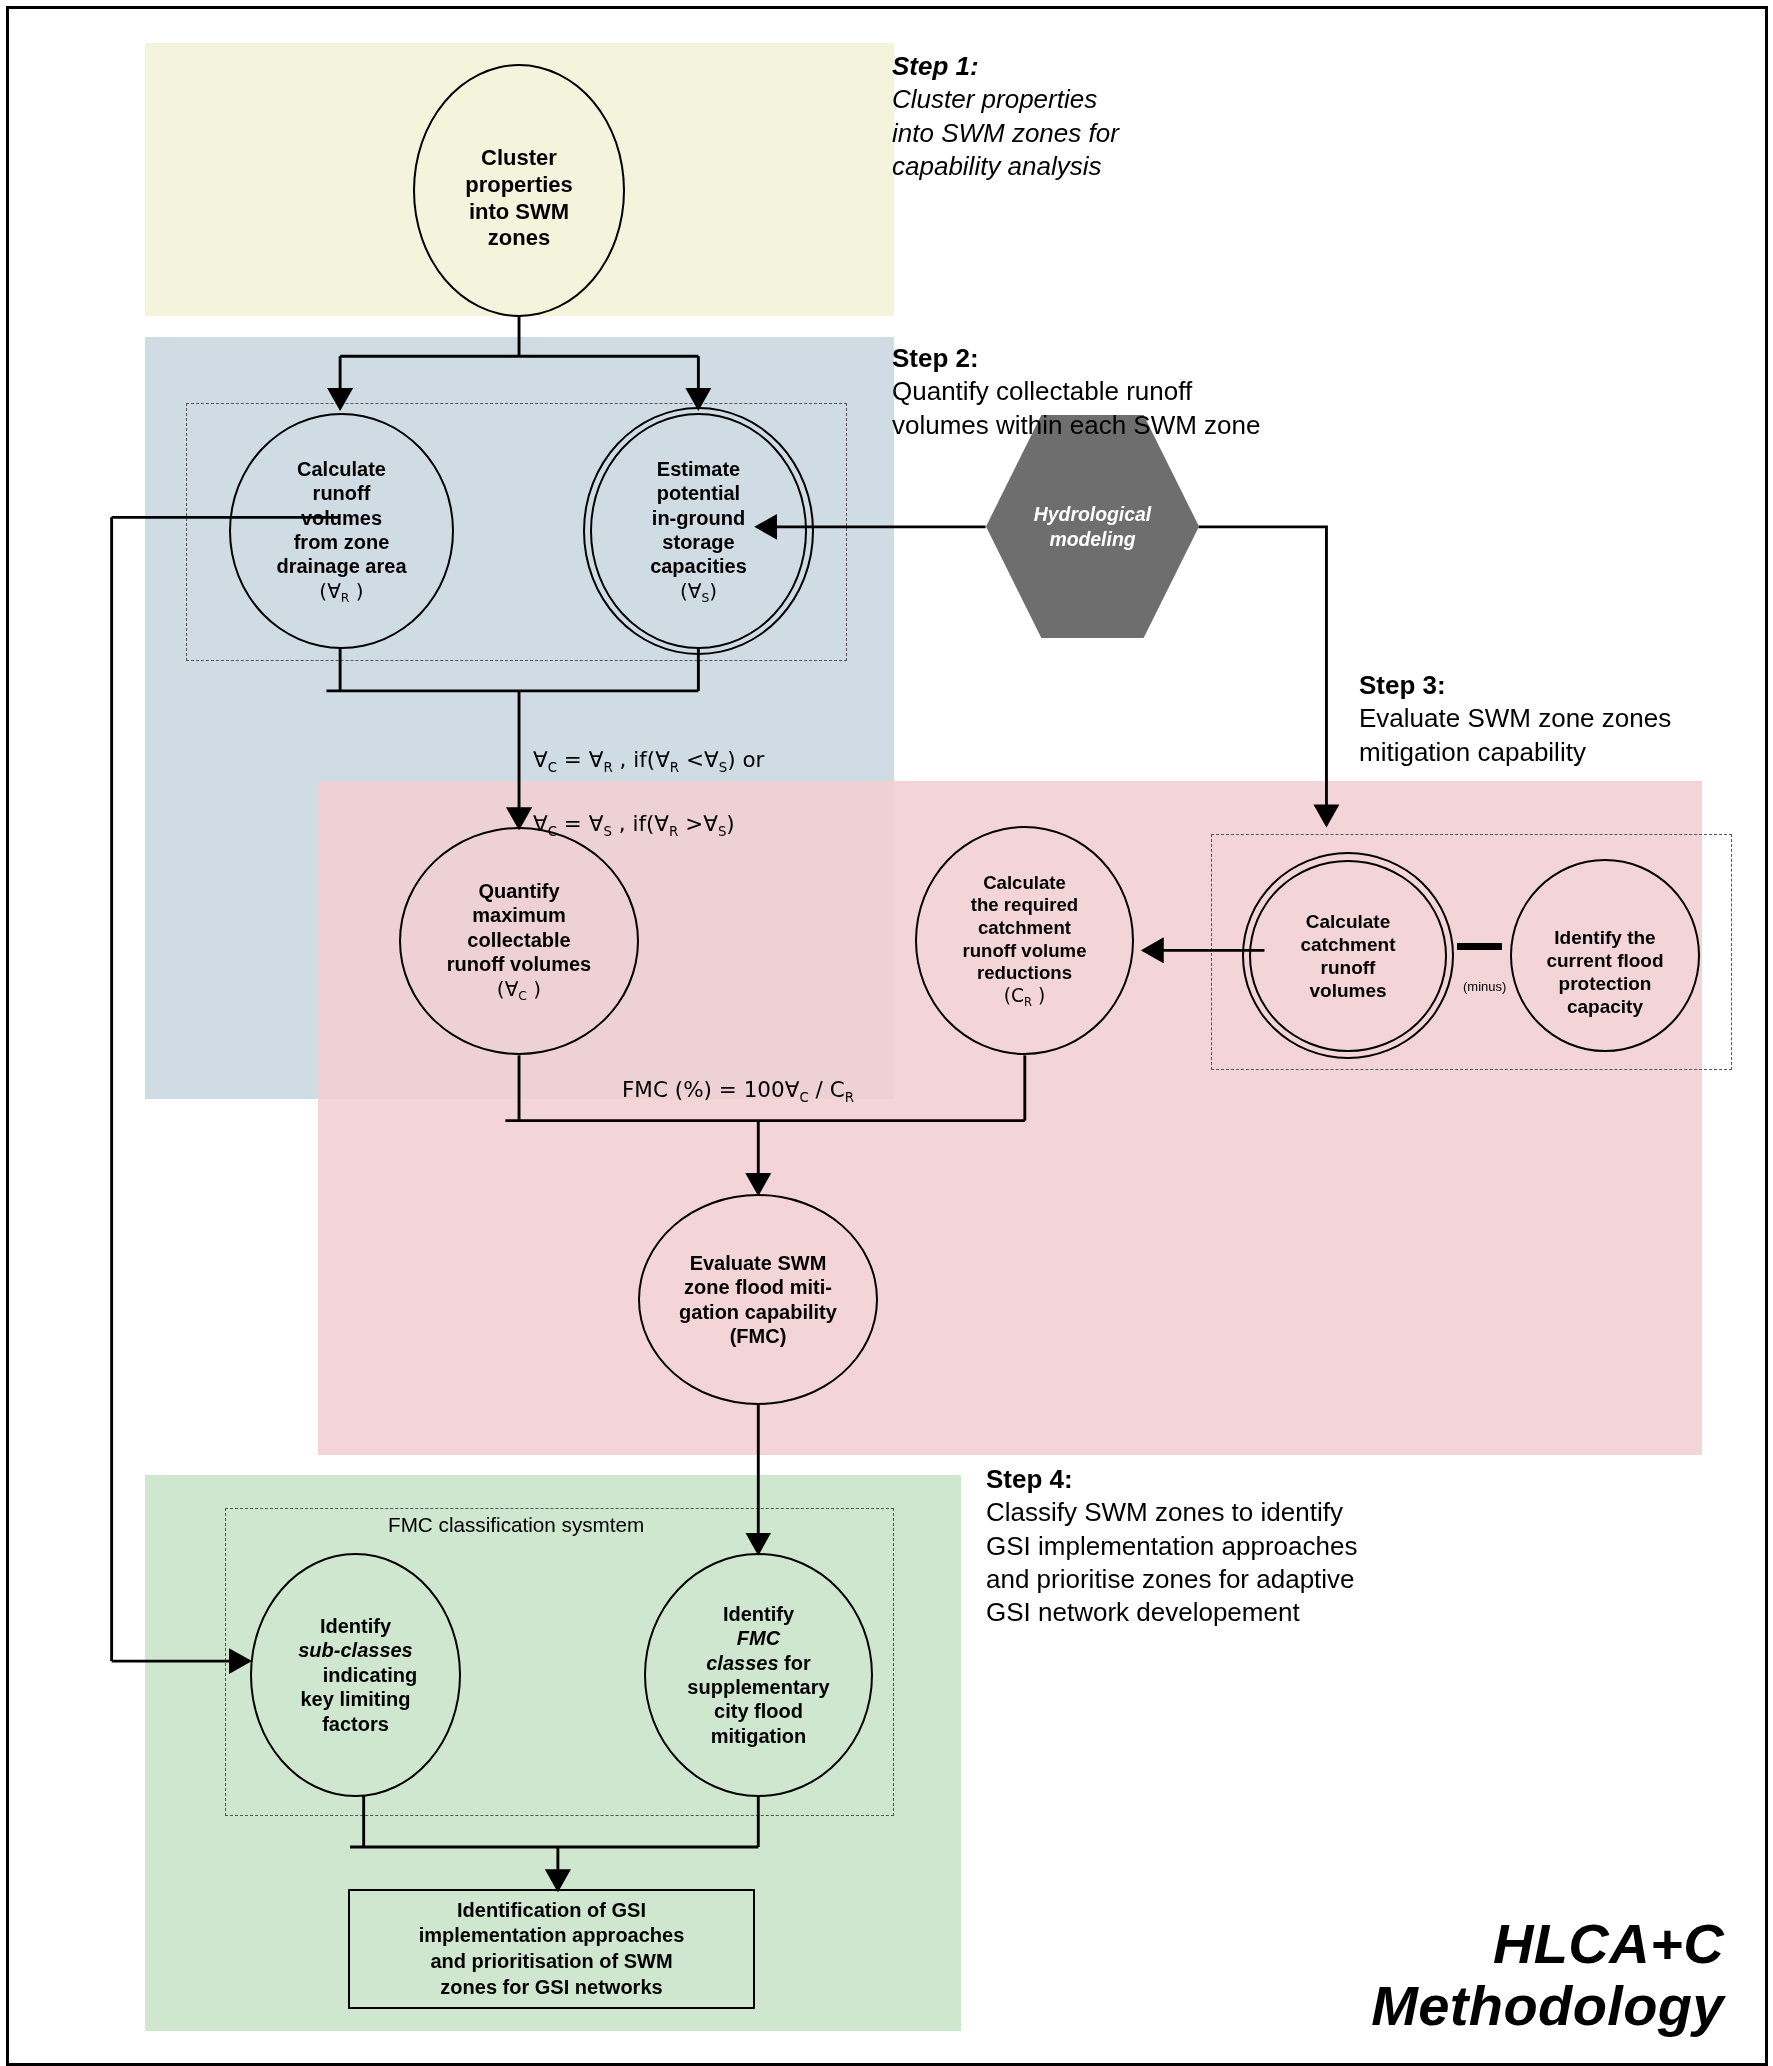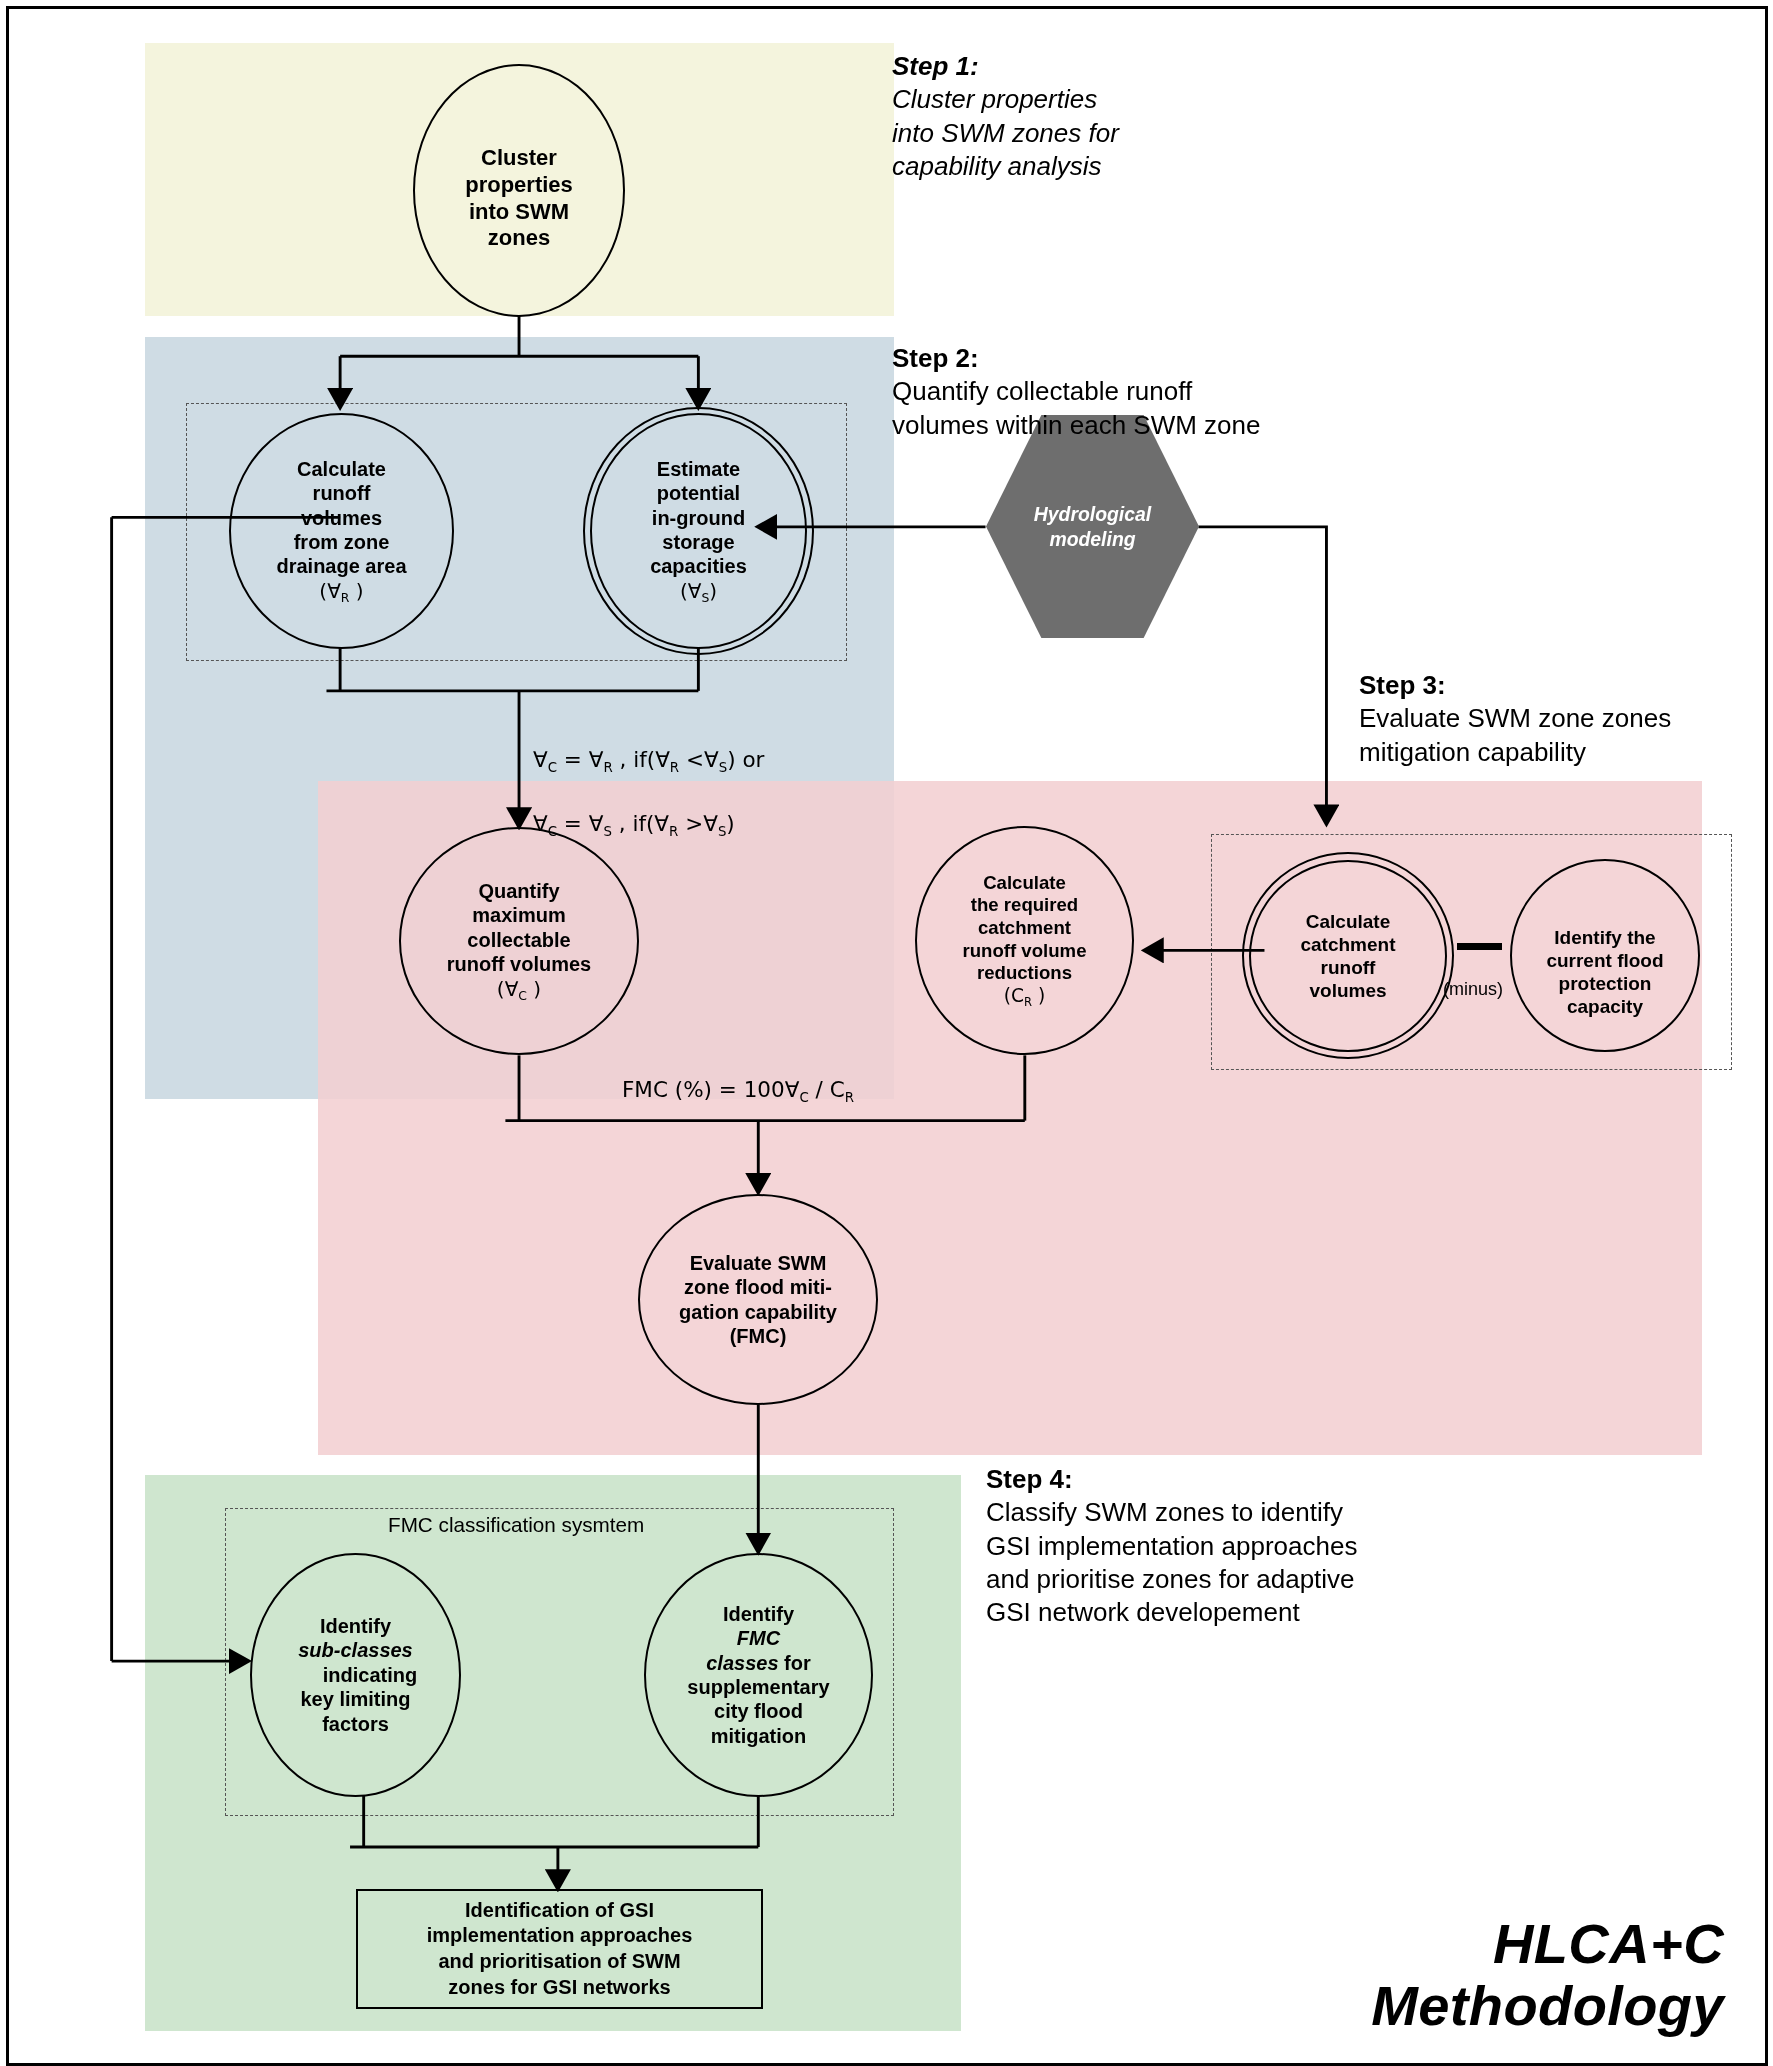--- a/index.html
+++ b/index.html
@@ -83,21 +83,21 @@
   .flabel{position:absolute;color:#000;line-height:1.45;white-space:pre-line;}
   .sub{font-size:.62em;vertical-align:-.35em;}
   .fa{font-family:"DejaVu Sans",sans-serif;}
 
   #brand{
     position:absolute;right:50px;bottom:33px;
     text-align:right;font-style:italic;font-weight:bold;
     font-size:56px;line-height:1.12;letter-spacing:0.4px;
   }
   .minus-bar{position:absolute;background:#000;}
-  .minus-word{position:absolute;font-size:18px;color:#000;}
+  .minus-word{position:absolute;font-size:13px;color:#000;margin-left:20px;}
 </style>
 </head>
 <body>
 
 <div id="page">
 
   <div class="outer-frame"></div>
 
   <div class="band" id="band-step1"></div>
   <div class="band" id="band-step2"></div>
@@ -253,21 +253,21 @@
     <div class="txt" style="font-size:20px;">
       <span>Identify</span><br>
       <em>FMC</em><br>
       <em>classes</em><span style="white-space:pre-line;"> for
 supplementary
 city flood
 mitigation</span>
     </div>
   </div>
 
-  <div class="rectnode" style="left:356px;top:1889px;width:407px;height:120px;font-size:20px;">
+  <div class="rectnode" style="left:348px;top:1889px;width:407px;height:120px;font-size:20px;">
     <div style="white-space:pre-line;">Identification of GSI
 implementation approaches
 and prioritisation of SWM
 zones for GSI networks</div>
   </div>
 
   <div class="flabel fa" style="left:533px;top:713px;font-size:21.5px;">
     <span>∀<span class="sub">C</span> = ∀<span class="sub">R</span> , if(∀<span class="sub">R</span> &lt;∀<span class="sub">S</span>)  or</span><br>
     <span>∀<span class="sub">C</span> = ∀<span class="sub">S</span> , if(∀<span class="sub">R</span> &gt;∀<span class="sub">S</span>)</span>
   </div>

